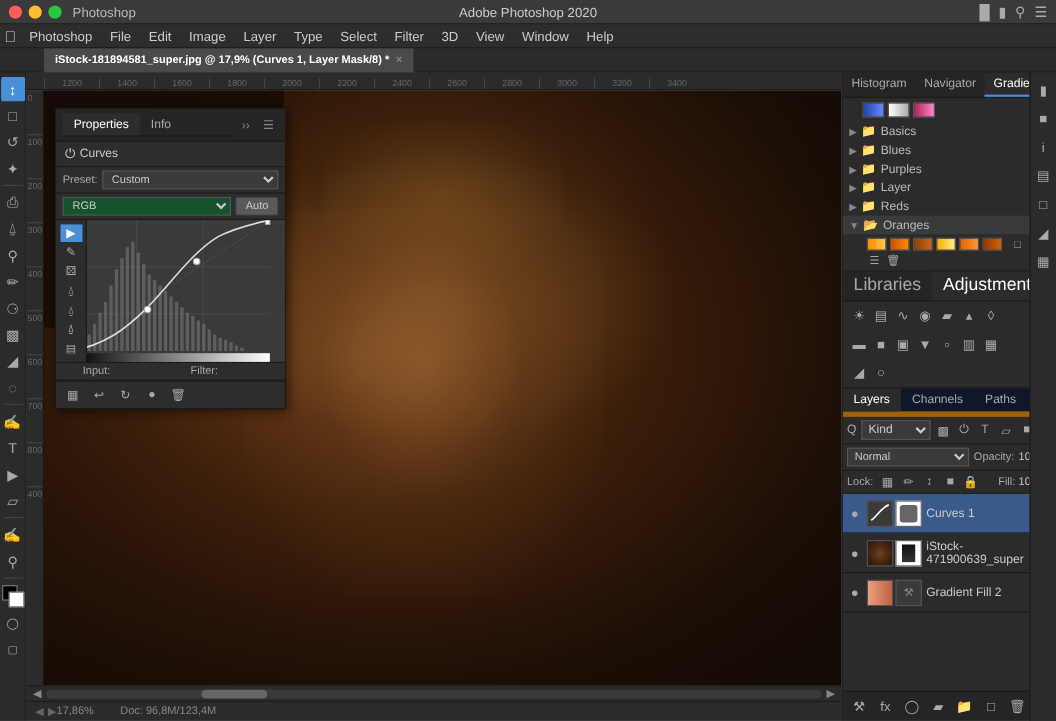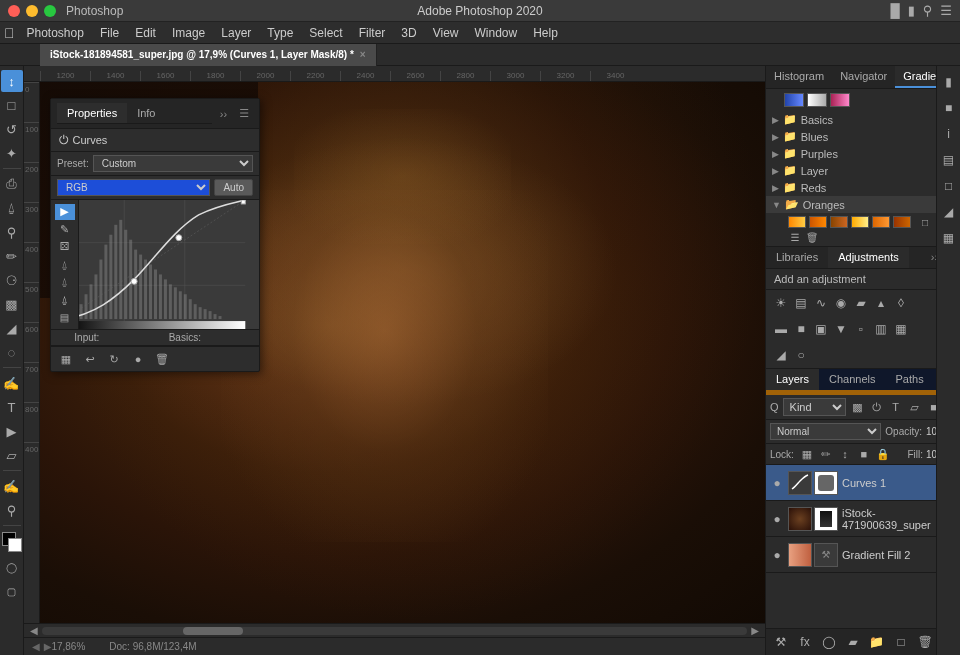--- a/index.html
+++ b/index.html
@@ -68,21 +68,21 @@
     .gradient-list-item { display: flex; align-items: center; padding: 2px 6px; cursor: pointer; font-size: 11px; color: #bbb; gap: 4px; }
     .gradient-list-item .arrow { color: #888; font-size: 9px; }
     .gradient-folder-icon { color: #c8a020; font-size: 11px; }
     .oranges-section { background: #3a3a3a; }
     .oranges-swatches { display: flex; gap: 3px; padding: 3px 22px; flex-wrap: wrap; }
     .os { width: 18px; height: 12px; cursor: pointer; border: 1px solid #555; }
 
     
     #adj-panel { background: #2b2b2b; border-bottom: 1px solid #1a1a1a; flex-shrink: 0; }
     .adj-tabs { display: flex; background: #252525; border-bottom: 1px solid #1a1a1a; }
-    .adj-tab { padding: 4px 10px; font-size: 11px; color: #aaa; cursor: pointer; }
+    .adj-tab { padding: 4px 10px; font-size: 16px; color: #aaa; cursor: pointer; }
     .adj-tab.active { color: #fff; background: #2b2b2b; }
     .adj-title { padding: 4px 8px; font-size: 11px; color: #bbb; border-bottom: 1px solid #1a1a1a; }
     .adj-icons-row { display: flex; flex-wrap: wrap; gap: 2px; padding: 4px 6px; }
     .adj-icon { width: 18px; height: 18px; display: flex; align-items: center; justify-content: center; color: #aaa; cursor: pointer; font-size: 12px; }
 
     
     #layers-panel { flex: 1; background: #2b2b2b; display: flex; flex-direction: column; overflow: hidden; }
     .layers-tabs { display: flex; background: #0f172a; border-bottom: 5px solid #a16207; }
     .layers-tab { padding: 4px 10px; font-size: 11px; color: #aaa; cursor: pointer; }
     .layers-tab.active { color: #fff; background: #2b2b2b; }
@@ -113,21 +113,21 @@
     #props-panel { position: absolute; top: 0; left: 0; width: 210px; background: #2d2d2d; border: 1px solid #1a1a1a; border-radius: 2px; z-index: 10; box-shadow: 2px 2px 10px rgba(0,0,0,0.5); }
     .props-header { display: flex; align-items: center; padding: 4px 6px; background: #252525; border-bottom: 1px solid #1a1a1a; gap: 4px; }
     .props-tabs-row { display: flex; align-items: center; border-bottom: 1px solid #1a1a1a; }
     .props-tab { padding: 4px 10px; font-size: 11px; color: #aaa; cursor: pointer; }
     .props-tab.active { color: #fff; background: #2d2d2d; }
     .props-curve-title { padding: 4px 8px; font-size: 11px; color: #ccc; border-bottom: 1px solid #1a1a1a; display: flex; align-items: center; gap: 4px; }
     .props-preset-row { display: flex; align-items: center; padding: 3px 6px; border-bottom: 1px solid #1a1a1a; gap: 4px; }
     .props-preset-label { font-size: 10px; color: #aaa; }
     .props-preset-select { flex: 1; background: #3a3a3a; color: #ccc; border: 1px solid #555; font-size: 10px; padding: 1px 4px; }
     .props-channel-row { display: flex; align-items: center; padding: 3px 6px; border-bottom: 1px solid #1a1a1a; gap: 4px; }
-    .props-channel-select { flex: 1; background: #1d4ed8; color: #ccc; border: 1px solid #555; font-size: 10px; padding: 1px 4px; }
+    .props-channel-select { flex: 1; background: #14532d; color: #ccc; border: 1px solid #555; font-size: 10px; padding: 1px 4px; }
     .props-auto-btn { background: #5a5a5a; color: #ccc; border: 1px solid #444; font-size: 10px; padding: 2px 8px; cursor: pointer; border-radius: 2px; }
 
     
     #curves-graph { position: relative; width: 100%; height: 130px; background: #3a3a3a; border-bottom: 1px solid #1a1a1a; overflow: hidden; }
     .curves-tools { position: absolute; left: 0; top: 0; width: 28px; height: 100%; background: #2d2d2d; border-right: 1px solid #1a1a1a; display: flex; flex-direction: column; align-items: center; padding: 4px 0; gap: 2px; z-index: 2; }
     .ct-btn { width: 20px; height: 20px; display: flex; align-items: center; justify-content: center; color: #aaa; cursor: pointer; font-size: 11px; }
     .ct-btn.active { background: #4a90d9; color: #fff; }
     .curves-svg { width: 100%; height: 100%; }
 
     
@@ -388,21 +388,21 @@
                   <stop offset="100%" style="stop-color:#fff"></stop>
                 </linearGradient>
               </defs>
               <rect x="0" y="122" width="182" height="8" fill="url(#botGrad)"></rect>
             </svg>
           </div>
 
           <div class="props-io-row">
             <span class="props-io-label">Input:</span>
             <span style="color:#ccc;font-size:10px;"></span>
-            <span class="props-io-label">Basics:</span>
+            <span class="props-io-label">Filter:</span>
             <span style="color:#ccc;font-size:10px;"></span>
           </div>
 
           <div class="props-footer-icons">
             <div class="pf-icon">▦</div>
             <div class="pf-icon">↩</div>
             <div class="pf-icon">↻</div>
             <div class="pf-icon">●</div>
             <div class="pf-icon">🗑</div>
           </div>
@@ -500,21 +500,20 @@
       </div>
     </div>
 
     <div id="adj-panel">
       <div class="adj-tabs">
         <div class="adj-tab">Libraries</div>
         <div class="adj-tab active">Adjustments</div>
         <div style="margin-left:auto;padding:4px;cursor:pointer;color:#888;">››</div>
         <div style="padding:4px;cursor:pointer;color:#888;">☰</div>
       </div>
-      <div class="adj-title">Add an adjustment</div>
       <div class="adj-icons-row">
         <div class="adj-icon">☀</div>
         <div class="adj-icon">▤</div>
         <div class="adj-icon">∿</div>
         <div class="adj-icon">◉</div>
         <div class="adj-icon">▰</div>
         <div class="adj-icon">▴</div>
         <div class="adj-icon">◊</div>
       </div>
       <div class="adj-icons-row">

